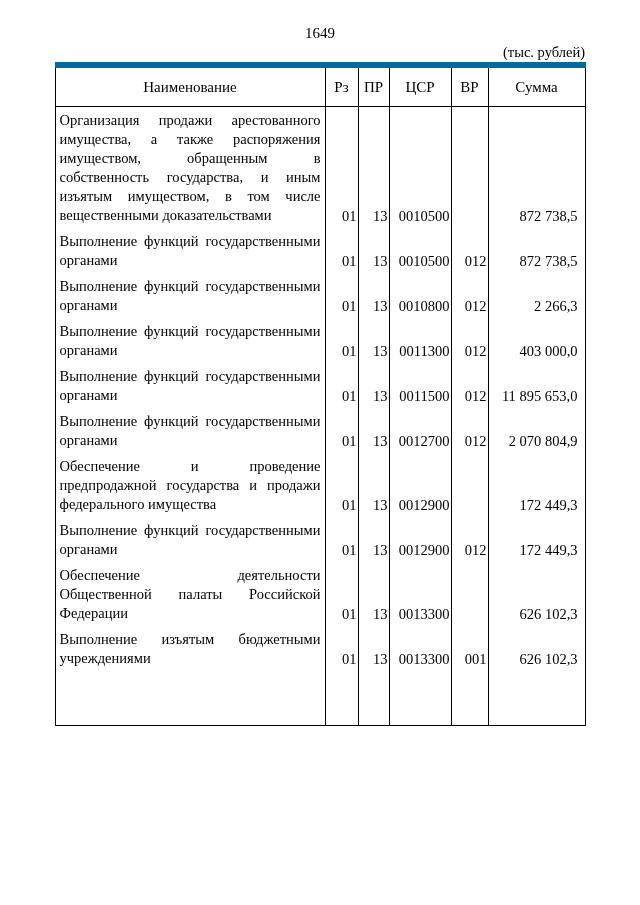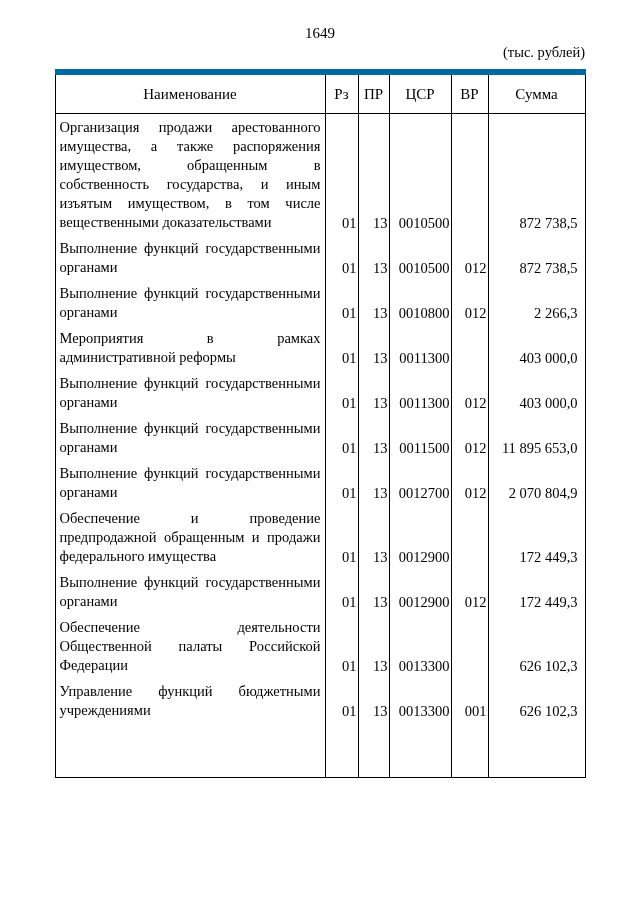--- a/index.html
+++ b/index.html
@@ -14,21 +14,21 @@
     box-sizing: border-box;
   }
   .page-number {
     text-align: center;
     padding-top: 24px;
     font-size: 15px;
     line-height: 18px;
   }
   .units-note {
     width: 530px;
-    margin: 2px auto 8px auto;
+    margin: 2px auto 1px auto;
     text-align: right;
     font-size: 14.5px;
     line-height: 17px;
   }
   table.budget {
     width: 530px;
     margin: 0 auto;
     border-collapse: collapse;
     table-layout: fixed;
     font-size: 14.5px;
@@ -120,28 +120,20 @@
   </tr>
         <tr>
     <td class="name">Выполнение функций государственными органами</td>
     <td class="num">01</td>
     <td class="num">13</td>
     <td class="num">0010800</td>
     <td class="num">012</td>
     <td class="sum">2 266,3</td>
   </tr>
         <tr>
-    <td class="name">Мероприятия в рамках административной реформы</td>
-    <td class="num">01</td>
-    <td class="num">13</td>
-    <td class="num">0011300</td>
-    <td class="num"></td>
-    <td class="sum">403 000,0</td>
-  </tr>
-        <tr>
     <td class="name">Выполнение функций государственными органами</td>
     <td class="num">01</td>
     <td class="num">13</td>
     <td class="num">0011300</td>
     <td class="num">012</td>
     <td class="sum">403 000,0</td>
   </tr>
         <tr>
     <td class="name">Выполнение функций государственными органами</td>
     <td class="num">01</td>
@@ -152,21 +144,21 @@
   </tr>
         <tr>
     <td class="name">Выполнение функций государственными органами</td>
     <td class="num">01</td>
     <td class="num">13</td>
     <td class="num">0012700</td>
     <td class="num">012</td>
     <td class="sum">2 070 804,9</td>
   </tr>
         <tr>
-    <td class="name">Обеспечение и проведение предпродажной обращенным и продажи федерального имущества</td>
+    <td class="name">Обеспечение и проведение предпродажной государства и продажи федерального имущества</td>
     <td class="num">01</td>
     <td class="num">13</td>
     <td class="num">0012900</td>
     <td class="num"></td>
     <td class="sum">172 449,3</td>
   </tr>
         <tr>
     <td class="name">Выполнение функций государственными органами</td>
     <td class="num">01</td>
     <td class="num">13</td>
@@ -176,21 +168,21 @@
   </tr>
         <tr>
     <td class="name">Обеспечение деятельности Общественной палаты Российской Федерации</td>
     <td class="num">01</td>
     <td class="num">13</td>
     <td class="num">0013300</td>
     <td class="num"></td>
     <td class="sum">626 102,3</td>
   </tr>
         <tr>
-    <td class="name">Управление функций бюджетными учреждениями</td>
+    <td class="name">Выполнение изъятым бюджетными учреждениями</td>
     <td class="num">01</td>
     <td class="num">13</td>
     <td class="num">0013300</td>
     <td class="num">001</td>
     <td class="sum">626 102,3</td>
   </tr>
         <tr class="filler" id="filler-row">
         <td></td>
         <td></td>
         <td></td>

